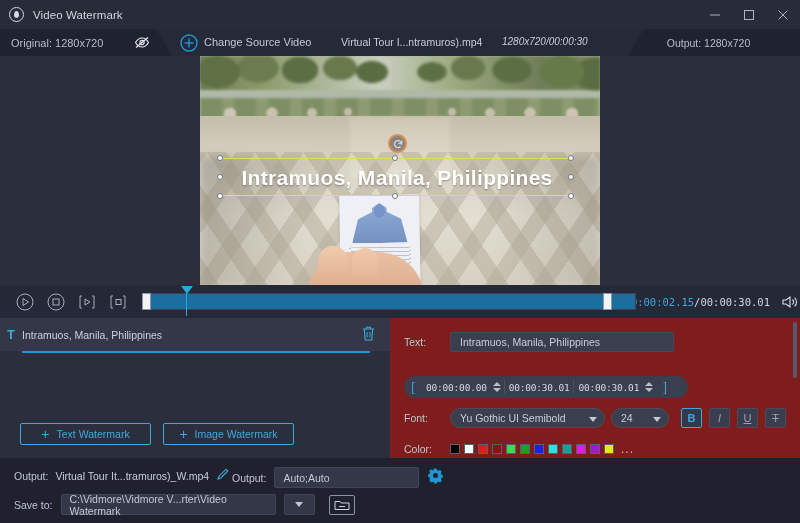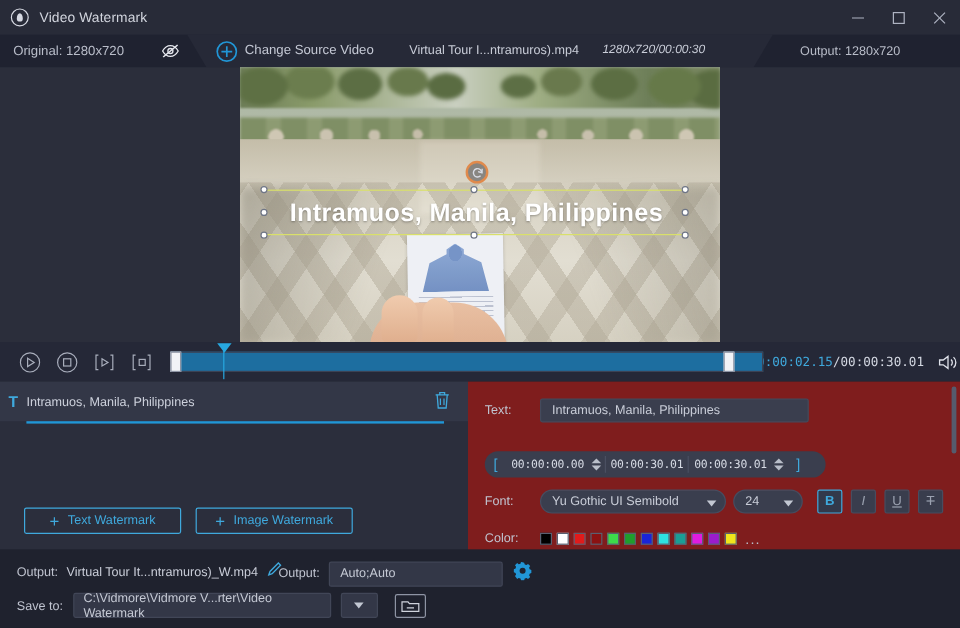--- a/index.html
+++ b/index.html
@@ -501,21 +501,21 @@
         </div>
       <div class="dots">...</div>
     </div>
 
     <div class="scrollbar"></div>
   </div>
 
   <div class="bottom">
     <div style="position:absolute; left:14px; top:9px; display:flex; align-items:center; gap:7px;">
       <span class="b-label">Output:</span>
-      <span class="b-val">Virtual Tour It...ntramuros)_W.mp4</span>
+      <span class="b-val">Virtual Tour It...tramuros)_W.mp4</span>
       <span style="color:#3fa9dd;">
         <svg width="14" height="14" viewBox="0 0 14 14">
             <path d="M2 12 L3 9.2 L10 2.2 L11.8 4 L4.8 11 Z" fill="none" stroke="currentColor" stroke-width="1.1"></path>
           </svg>
       </span>
     </div>
     <div style="position:absolute; left:232px; top:9px; display:flex; align-items:center; gap:8px;">
       <span class="b-label">Output:</span>
       <div class="pathbox" style="width:145px;">
         <span>Auto;Auto</span>

